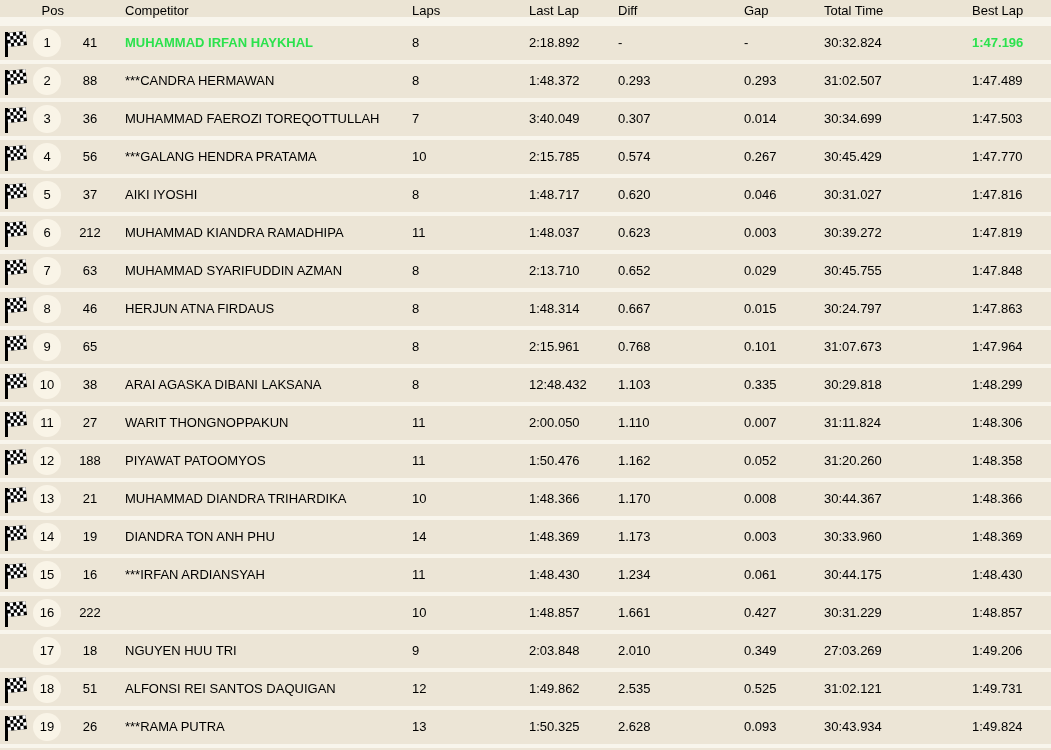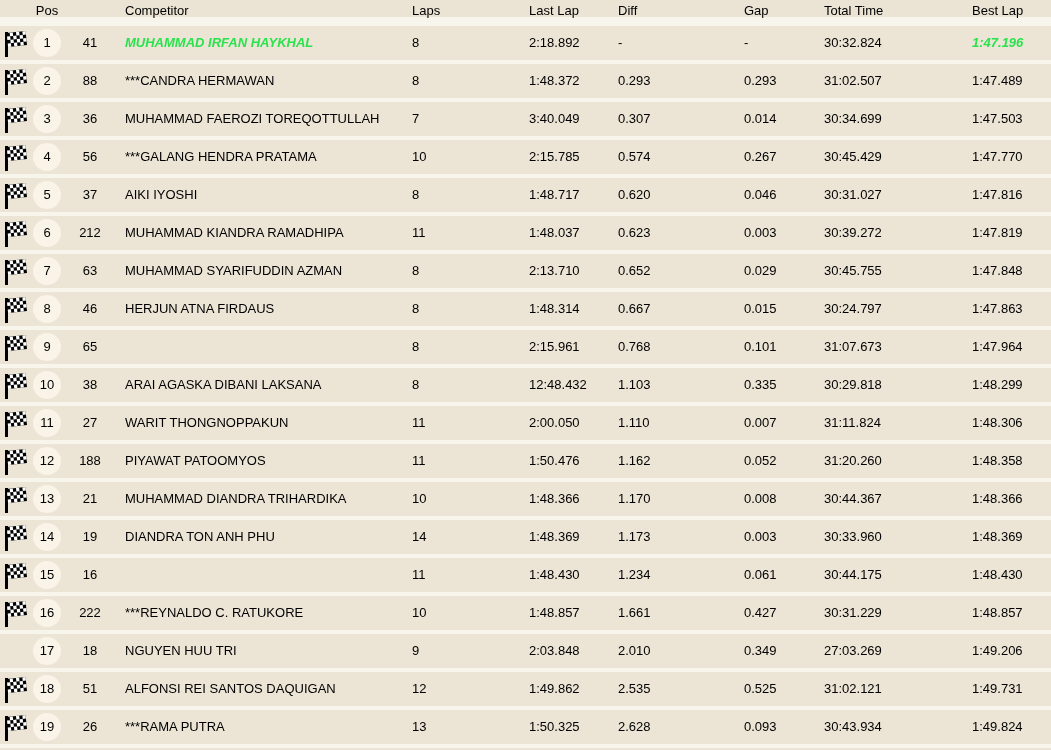--- a/index.html
+++ b/index.html
@@ -12,21 +12,21 @@
     background: #ece5d6;
   }
   .hdr {
     position: relative;
     height: 22px;
     background: #ebe4d4;
     border-bottom: 5px solid #f8f5ec;
     font-size: 13px;
     color: #000;
   }
-  .hdr .cell { line-height: 20px; }
+  .hdr .cell { line-height: 20px; text-align: right; }
   .row {
     position: relative;
     height: 38px;
     border-top: 4px solid #f8f5ec;
     background: #ece5d6;
     font-size: 13px;
     color: #000;
   }
   .cell {
     position: absolute;
@@ -58,21 +58,20 @@
     width: 28px;
     height: 28px;
     border-radius: 50%;
     background: #f9f4e7;
     text-align: center;
     line-height: 28px;
   }
   .leader .c-name, .leader .c-best {
     color: var(--leader-green, #2be24d);
     font-weight: bold;
-    font-style: italic;
   }
   .partial-row {
     position: relative;
     height: 38px;
     border-top: 4px solid #f8f5ec;
     background: #ece5d6;
   }
 </style>
 </head>
 <body>
@@ -584,20 +583,21 @@
             <rect x="5" y="14.5" width="3.2" height="3.5" fill="#fff"></rect>
             <rect x="11.2" y="14.5" width="3.2" height="3.5" fill="#fff"></rect>
             <rect x="17.6" y="14.5" width="3.2" height="3.5" fill="#fff"></rect>
           </g>
         </svg>
       </span>
       <span class="pos-badge">
         <span>15</span>
       </span>
       <span class="cell c-num">16</span>
+      <span class="cell c-name">***IRFAN ARDIANSYAH</span>
       <span class="cell c-laps">11</span>
       <span class="cell c-last">1:48.430</span>
       <span class="cell c-diff">1.234</span>
       <span class="cell c-gap">0.061</span>
       <span class="cell c-total">30:44.175</span>
       <span class="cell c-best">1:48.430</span>
     </div>
 
     <div class="row">
       <span class="flag">
@@ -617,21 +617,20 @@
             <rect x="5" y="14.5" width="3.2" height="3.5" fill="#fff"></rect>
             <rect x="11.2" y="14.5" width="3.2" height="3.5" fill="#fff"></rect>
             <rect x="17.6" y="14.5" width="3.2" height="3.5" fill="#fff"></rect>
           </g>
         </svg>
       </span>
       <span class="pos-badge">
         <span>16</span>
       </span>
       <span class="cell c-num">222</span>
-      <span class="cell c-name">***REYNALDO C. RATUKORE</span>
       <span class="cell c-laps">10</span>
       <span class="cell c-last">1:48.857</span>
       <span class="cell c-diff">1.661</span>
       <span class="cell c-gap">0.427</span>
       <span class="cell c-total">30:31.229</span>
       <span class="cell c-best">1:48.857</span>
     </div>
 
     <div class="row">
 

